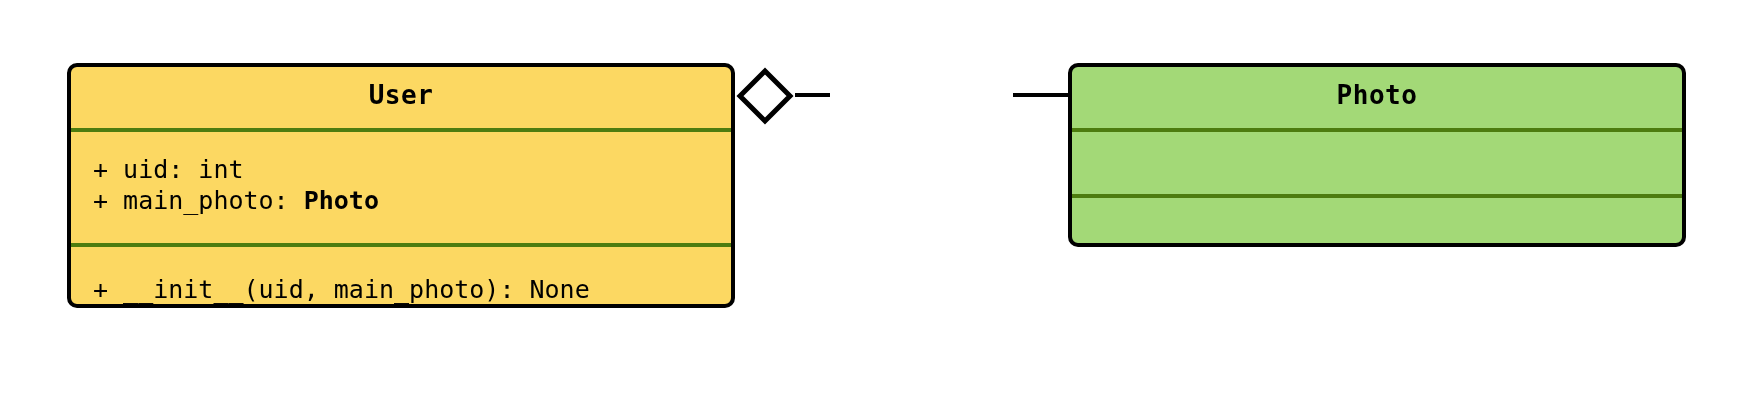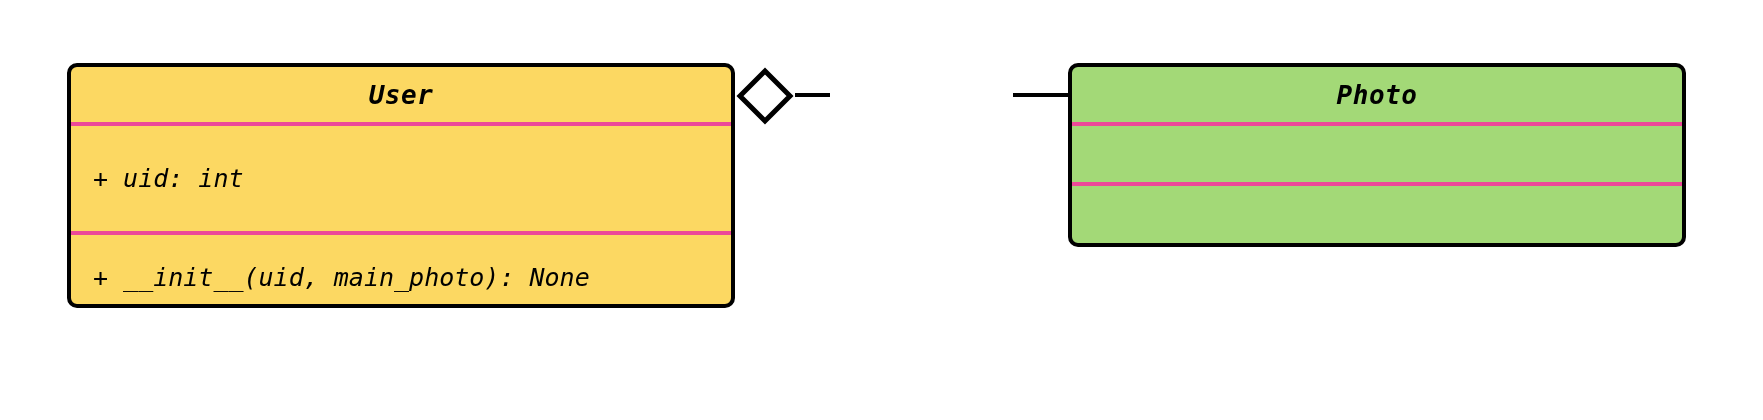--- a/index.html
+++ b/index.html
@@ -24,24 +24,24 @@
     position: absolute;
     box-sizing: border-box;
     border: 4px solid #000000;
     border-radius: 10px;
     overflow: hidden;
     background: #ffffff;
   }
   .uml-compartment {
     box-sizing: border-box;
     position: relative;
-    font-style: italic;
   }
   .uml-compartment + .uml-compartment {
-    border-top: 4px solid #ec4899;
+    border-top: 4px solid #4d7c0f;
+    margin-top: 6px;
   }
   .uml-title {
     display: flex;
     align-items: center;
     justify-content: center;
     font-weight: bold;
     font-size: 26px;
     letter-spacing: 0.5px;
     color: #000000;
   }
@@ -119,20 +119,21 @@
 <div id="diagram">
 
   <div class="uml-class" id="class-user">
 
     <div class="uml-compartment uml-title c-title">
       <span>User</span>
     </div>
 
     <div class="uml-compartment uml-members c-attrs">
       <div class="uml-member">+ uid: int</div>
+      <div class="uml-member"><span>+ main_photo: </span><span class="type-strong">Photo</span></div>
     </div>
 
     <div class="uml-compartment uml-members c-methods">
       <div class="uml-member">+ __init__(uid, main_photo): None</div>
     </div>
   </div>
 
   <div id="assoc-diamond">
     <svg width="60" height="60" viewBox="0 0 60 60">
       <polygon points="30,5 55,30 30,55 5,30" fill="#ffffff" stroke="#000000" stroke-width="5" stroke-linejoin="miter"></polygon>

